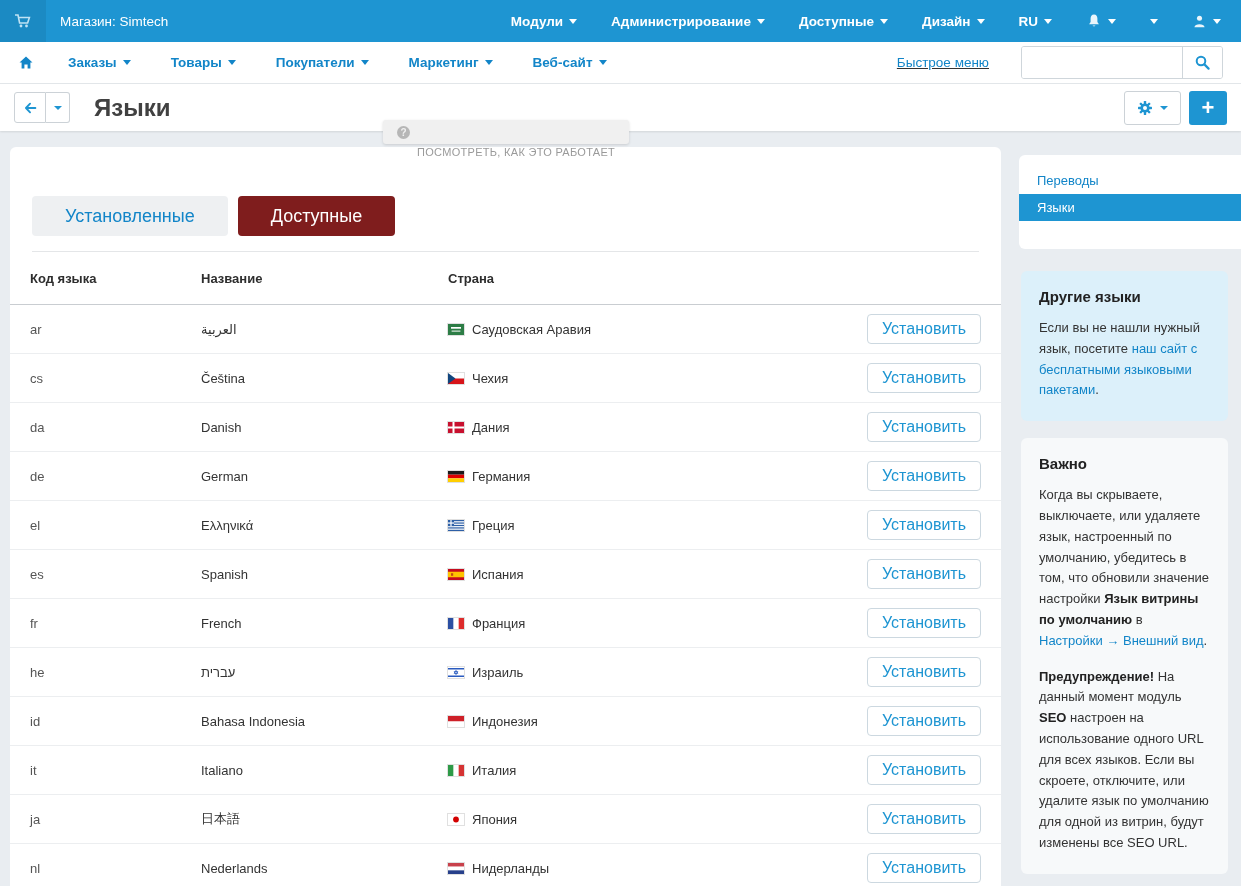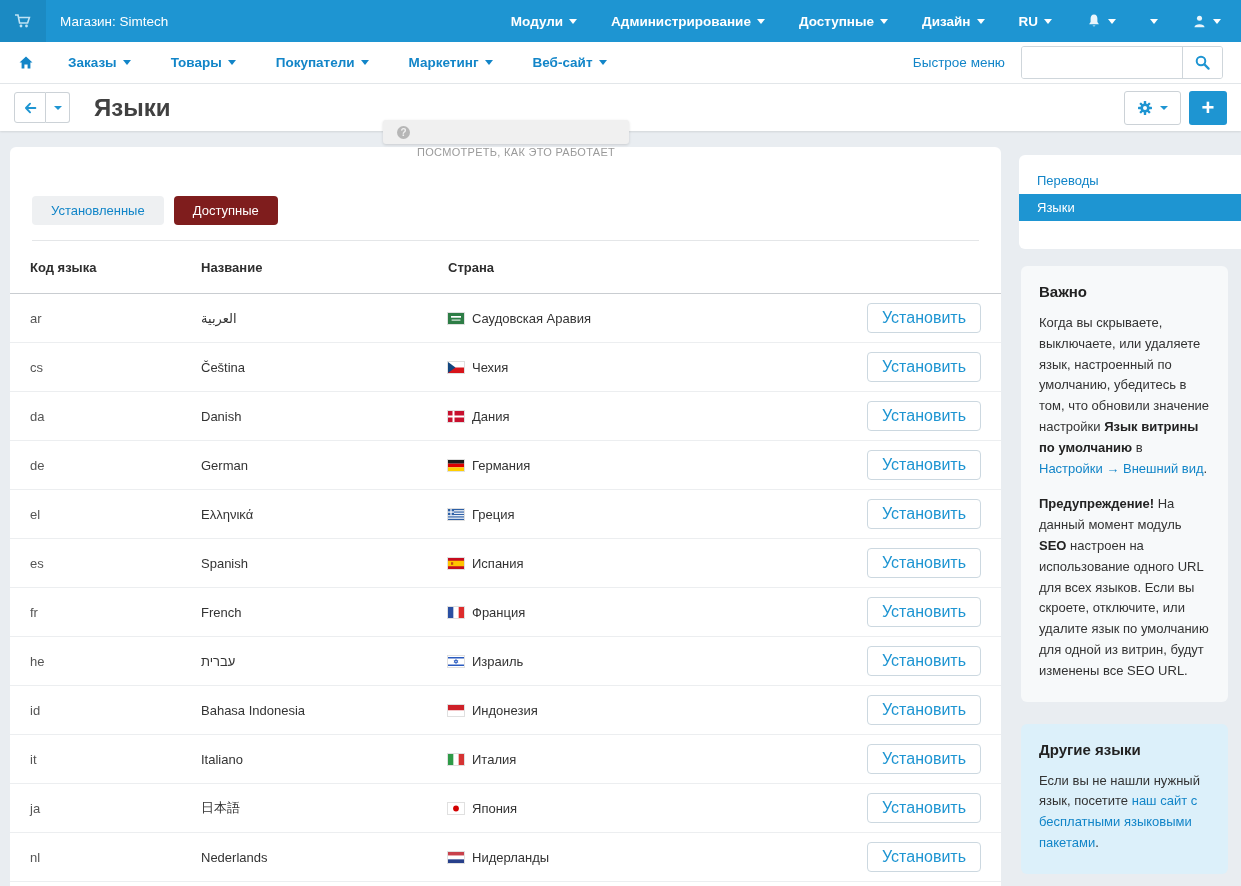--- a/index.html
+++ b/index.html
@@ -13,21 +13,21 @@
   .topbar-menus { margin-left:auto; display:flex; align-items:center; gap:34px; margin-right:20px;padding-left:12px; }
   .tmenu { display:flex; align-items:center; gap:6px; font-size:13.5px; font-weight:600; color:#fff; cursor:pointer; }
   .caret { width:0; height:0; border-left:4px solid transparent; border-right:4px solid transparent; border-top:5px solid currentColor; display:inline-block; }
   .caret.small { border-top-width:4px; }
 
   
   .navbar { height:42px; background:#fff; display:flex; align-items:center; padding:0 18px; border-bottom:1px solid #e3e7ea;justify-content:flex-end; }
   .home-btn { color:#1285c8; display:flex; align-items:center; cursor:pointer; }
   .nav-items { display:flex; align-items:center; gap:40px; margin-left:34px; }
   .nav-item { display:flex; align-items:center; gap:6px; color:#1285c8; font-size:13.5px; font-weight:600; cursor:pointer; }
-  .nav-right { margin-left:auto; display:flex; align-items:center; gap:16px; }
+  .nav-right { margin-left:auto; display:flex; align-items:center; gap:32px;text-decoration:underline; }
   .quick-menu { color:#1285c8; font-size:13.5px; text-decoration:none; cursor:pointer; }
   .search-group { display:flex; align-items:stretch; height:33px; width:202px; background:#fff; border:1px solid #cfd6db; border-radius:3px; overflow:hidden; }
   .search-input { flex:1; border:none; outline:none; padding:0 10px; font-size:13px; min-width:0; }
   .search-btn { width:40px; border:none; border-left:1px solid #cfd6db; background:#fff; display:flex; align-items:center; justify-content:center; cursor:pointer; }
 
   
   .pagehead { height:47px; background:#fff; display:flex; align-items:center; padding:0 14px; position:relative; box-shadow:0 1px 2px rgba(0,0,0,0.10); }
   .back-split { display:flex; height:31px; }
   .back-seg { width:32px; display:flex; align-items:center; justify-content:center; border:1px solid #ccd2d7; background:#fff; cursor:pointer; }
   .back-seg.first { border-radius:3px 0 0 3px; }
@@ -38,21 +38,21 @@
   .add-btn { width:38px; height:34px; background:#1e95d2; border:none; border-radius:3px; color:#fff; font-size:22px; font-weight:bold; display:flex; align-items:center; justify-content:center; cursor:pointer; line-height:1; }
 
   
   .howto-tip { position:absolute; left:383px; top:120px; height:24px; padding:0 14px; background:#f0f0f0; border-radius:3px; box-shadow:0 1px 3px rgba(0,0,0,0.14); display:flex; align-items:center; gap:7px; z-index:6; cursor:pointer; }
   .q-circle { width:13px; height:13px; border-radius:50%; background:#b6b6b6; color:#f0f0f0; font-size:10px; font-weight:bold; display:flex; align-items:center; justify-content:center; }
   .howto-text { font-size:11px; color:#9a9a9a; letter-spacing:0.3px;margin-top:40px; }
 
   
   .content-card { position:absolute; left:10px; top:147px; width:991px; height:739px; background:#fff; border-radius:6px 6px 0 0; overflow:hidden; }
   .tabs-row { display:flex; gap:10px; margin:49px 0 0 22px; }
-  .tab-pill { height:29px; padding:0 19px; border:none; border-radius:4px; font-size:13px; line-height:30px; cursor:pointer; font-family:inherit; }
+  .tab-pill { height:40px; padding:0 33px; border:none; border-radius:4px; font-size:18px; line-height:30px; cursor:pointer; font-family:inherit; }
   .tab-pill.inactive { background:#eef0f2; color:#1285c8; }
   .tab-pill.active { background:#7f1d1d; color:#fff; }
   .tabs-divider { height:1px; background:#e4e6e8; margin:15px 22px 0 22px; }
 
   .thead { display:grid; grid-template-columns:171px 247px 1fr 116px; align-items:center; padding:0 20px; height:53px; border-bottom:1px solid #c9cdd1; font-weight:bold; color:#2e2e2e; }
   .tbody .trow { display:grid; grid-template-columns:171px 247px 1fr 116px; align-items:center; padding:0 20px; height:49px; border-bottom:1px solid #eceef0; }
   .td.code { color:#555; }
   .td.country { display:flex; align-items:center; gap:8px; }
   .flag { width:16px; height:11px; display:inline-block; line-height:0; box-shadow:0 0 0 1px rgba(0,0,0,0.12); }
   .flag svg { width:16px; height:11px; display:block; }
@@ -464,25 +464,25 @@
   </div>
 </div>
   </div>
 
   <div class="sidebar">
     <div class="side-menu">
       <div class="side-menu-item link">Переводы</div>
       <div class="side-menu-item active">Языки</div>
     </div>
 
+    <div class="info-box other">
+      <h3>Другие языки</h3>
+      <p><span>Если вы не нашли нужный язык, посетите </span><a class="txt-link" href="#">наш сайт с бесплатными языковыми пакетами</a><span>.</span></p>
+    </div>
+
     <div class="info-box important">
       <h3>Важно</h3>
       <p><span>Когда вы скрываете, выключаете, или удаляете язык, настроенный по умолчанию, убедитесь в том, что обновили значение настройки </span><b>Язык витрины по умолчанию</b><span> в </span><a class="txt-link" href="#">Настройки → Внешний вид</a><span>.</span></p>
       <p><b>Предупреждение!</b><span> На данный момент модуль </span><b>SEO</b><span> настроен на использование одного URL для всех языков. Если вы скроете, отключите, или удалите язык по умолчанию для одной из витрин, будут изменены все SEO URL.</span></p>
     </div>
-
-    <div class="info-box other">
-      <h3>Другие языки</h3>
-      <p><span>Если вы не нашли нужный язык, посетите </span><a class="txt-link" href="#">наш сайт с бесплатными языковыми пакетами</a><span>.</span></p>
-    </div>
   </div>
 
 </div>
 
 </body></html>

